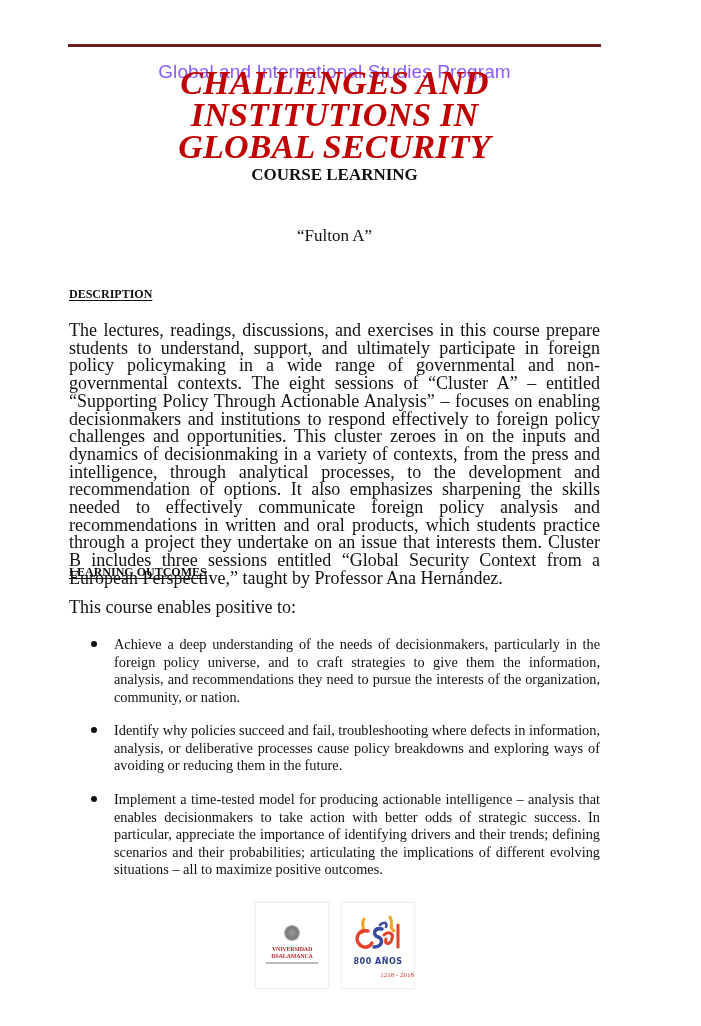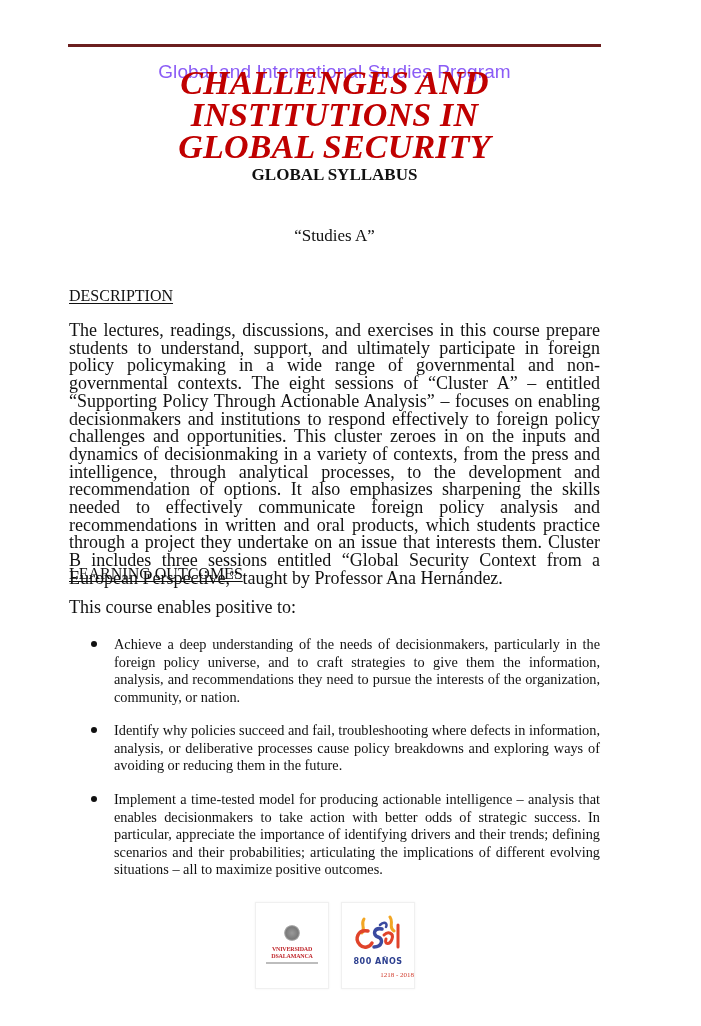--- a/index.html
+++ b/index.html
@@ -73,22 +73,22 @@
       width: 531px;
       text-align: center;
       font-family: "Liberation Serif", "DejaVu Serif", serif;
       font-size: 17px;
       line-height: 21px;
     }
     .section-heading {
       position: absolute;
       left: 0;
       font-family: "Liberation Serif", "DejaVu Serif", serif;
-      font-weight: normal;
-      font-size: 16px;
+      font-weight: bold;
+      font-size: 12px;
       text-decoration: underline;
       text-underline-offset: 2px;
     }
     .desc-heading { top: 287px; }
     .lo-heading { top: 565px; }
     .body-text {
       position: absolute;
       left: 0;
       width: 531px;
       font-family: "Liberation Serif", "DejaVu Serif", serif;
@@ -218,25 +218,25 @@
 
   <div class="header-text">Global and International Studies Program</div>
   <div class="header-rule"></div>
 
   <div class="main-title">
     <div>CHALLENGES AND INSTITUTIONS IN</div>
     <div>GLOBAL SECURITY</div>
   </div>
 
   <div class="syllabus-label">
-    <div>GLOBAL SYLLABUS</div>
+    <div>COURSE LEARNING</div>
   </div>
 
   <div class="cluster-block">
-    <div>“Studies A”</div>
+    <div>“Fulton A”</div>
   </div>
 
   <div class="section-heading desc-heading">DESCRIPTION</div>
   <div class="body-text desc-para">The lectures, readings, discussions, and exercises in this course prepare students to understand, support, and ultimately participate in foreign policy policymaking in a wide range of governmental and non-governmental contexts. The eight sessions of “Cluster A” – entitled “Supporting Policy Through Actionable Analysis” – focuses on enabling decisionmakers and institutions to respond effectively to foreign policy challenges and opportunities. This cluster zeroes in on the inputs and dynamics of decisionmaking in a variety of contexts, from the press and intelligence, through analytical processes, to the development and recommendation of options. It also emphasizes sharpening the skills needed to effectively communicate foreign policy analysis and recommendations in written and oral products, which students practice through a project they undertake on an issue that interests them. Cluster B includes three sessions entitled “Global Security Context from a European Perspective,” taught by Professor Ana Hernández.</div>
 
   <div class="section-heading lo-heading">LEARNING OUTCOMES</div>
   <div class="body-text intro-line">This course enables positive to:</div>
 
   <ul class="outcome-list">
     <li class="outcome-item item-1">

